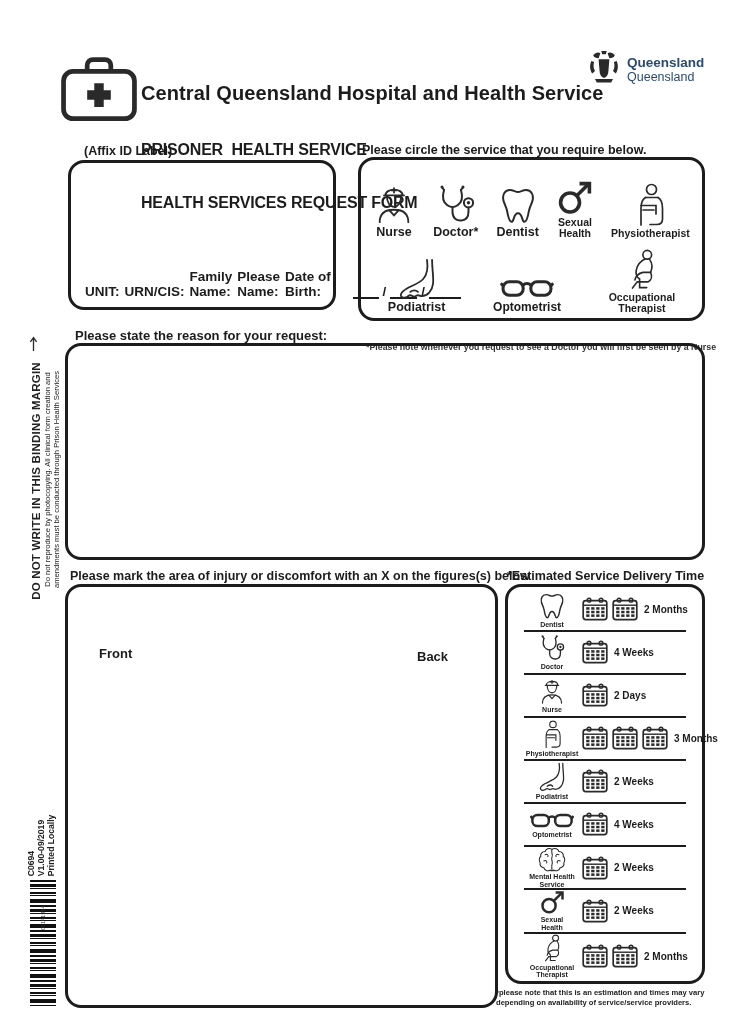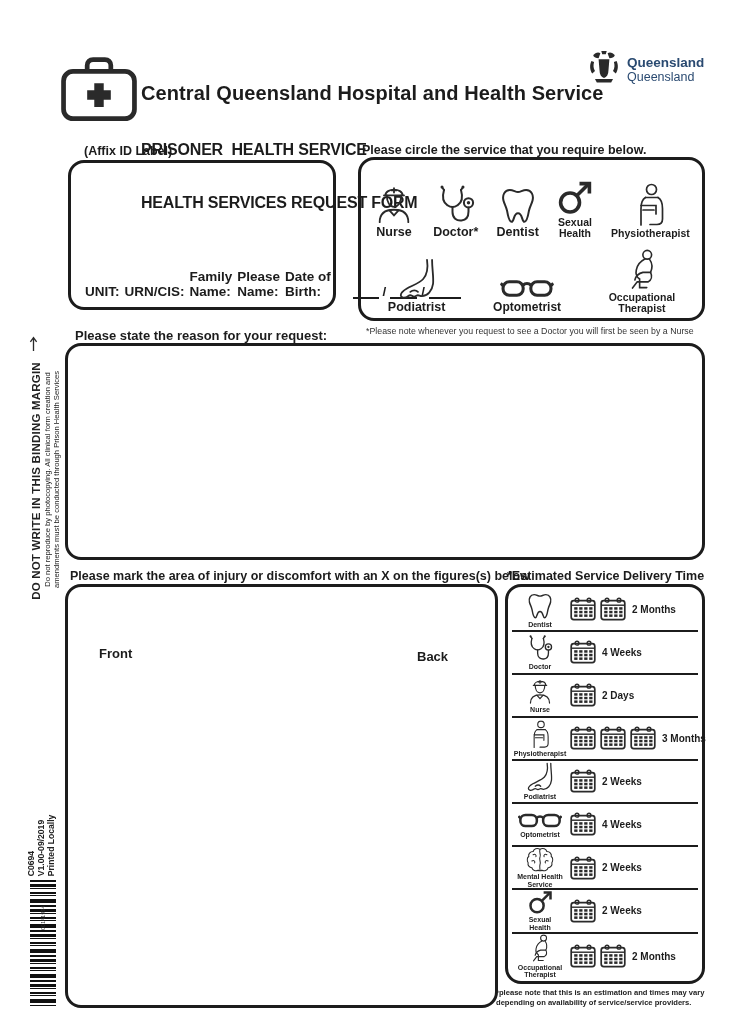--- a/index.html
+++ b/index.html
@@ -26,41 +26,41 @@
   .dobseg{border-bottom:2px solid #1c1c1c;height:14px;margin-left:4px;}
   .dobslash{font-weight:bold;margin-left:4px;}
   
   .svc-title{position:absolute;left:362px;top:143px;font-size:12.5px;font-weight:bold;}
   .svcbox{position:absolute;left:358px;top:157px;width:347px;height:164px;border:3px solid #1c1c1c;
           border-radius:16px;box-sizing:border-box;display:flex;flex-direction:column;padding:5px 3px 4px;}
   .svcrow{flex:1;display:flex;justify-content:space-around;align-items:flex-end;}
   .svc{display:flex;flex-direction:column;align-items:center;justify-content:flex-end;text-align:center;}
   .svc-lb{font-weight:bold;font-size:12.5px;margin-top:1px;white-space:pre-line;line-height:1.05;}
   .svc-lb.sm{font-size:10.5px;}
-  .svc-note{position:absolute;left:366px;top:326px;font-size:8.8px;font-weight:normal;color:#333;text-align:right;}
+  .svc-note{position:absolute;left:366px;top:342px;font-size:8.8px;font-weight:bold;color:#333;text-align:right;}
   
   .reason-lb{position:absolute;left:75px;top:328px;font-size:13px;font-weight:bold;}
   .reasonbox{position:absolute;left:65px;top:343px;width:640px;height:217px;border:3px solid #1c1c1c;
              border-radius:16px;box-sizing:border-box;}
   
   .m-arrow{position:absolute;left:29px;top:336px;width:9px;height:16px;color:#333;}
   .m-big{position:absolute;left:-100px;top:475px;width:272px;text-align:center;font-size:11.5px;
          font-weight:bold;letter-spacing:.2px;transform:rotate(-90deg);color:#222;}
   .m-small{position:absolute;left:-85px;top:470px;width:274px;text-align:center;font-size:7.6px;
            line-height:1.25;transform:rotate(-90deg);white-space:pre-line;color:#222;}
   
   .fig-title{position:absolute;left:70px;top:569px;font-size:12.5px;font-weight:bold;}
   .figbox{position:absolute;left:65px;top:584px;width:433px;height:424px;border:3px solid #1c1c1c;
           border-radius:16px;box-sizing:border-box;}
   .fig-front-lb{position:absolute;left:99px;top:646px;font-size:13px;font-weight:bold;}
   .fig-back-lb{position:absolute;left:417px;top:649px;font-size:13px;font-weight:bold;}
   
   .dl-title{position:absolute;left:507px;top:569px;font-size:12.5px;font-weight:bold;}
   .dlbox{position:absolute;left:505px;top:584px;width:200px;height:400px;border:3px solid #1c1c1c;
-         border-radius:16px;box-sizing:border-box;display:flex;flex-direction:column;padding:2px 4px;}
+         border-radius:16px;box-sizing:border-box;display:flex;flex-direction:column;padding:2px 16px;}
   .dlrow{flex:1;display:flex;align-items:center;border-bottom:2px solid #1c1c1c;}
   .dlrow:last-child{border-bottom:none;}
   .dl-svc{width:56px;display:flex;flex-direction:column;align-items:center;flex-shrink:0;}
   .dl-svc-lb{font-size:7px;font-weight:bold;text-align:center;line-height:1.1;margin-top:1px;white-space:pre-line;}
   .dl-cals{display:flex;gap:4px;align-items:center;margin-left:2px;}
   .cal-ic{width:26px;height:24px;color:#2a2a2a;}
   .dl-time{font-size:10px;font-weight:bold;margin-left:6px;white-space:nowrap;}
   .dl-note{position:absolute;left:496px;top:988px;width:216px;font-size:7.6px;font-weight:bold;
            line-height:1.3;white-space:pre-line;color:#222;}
   

